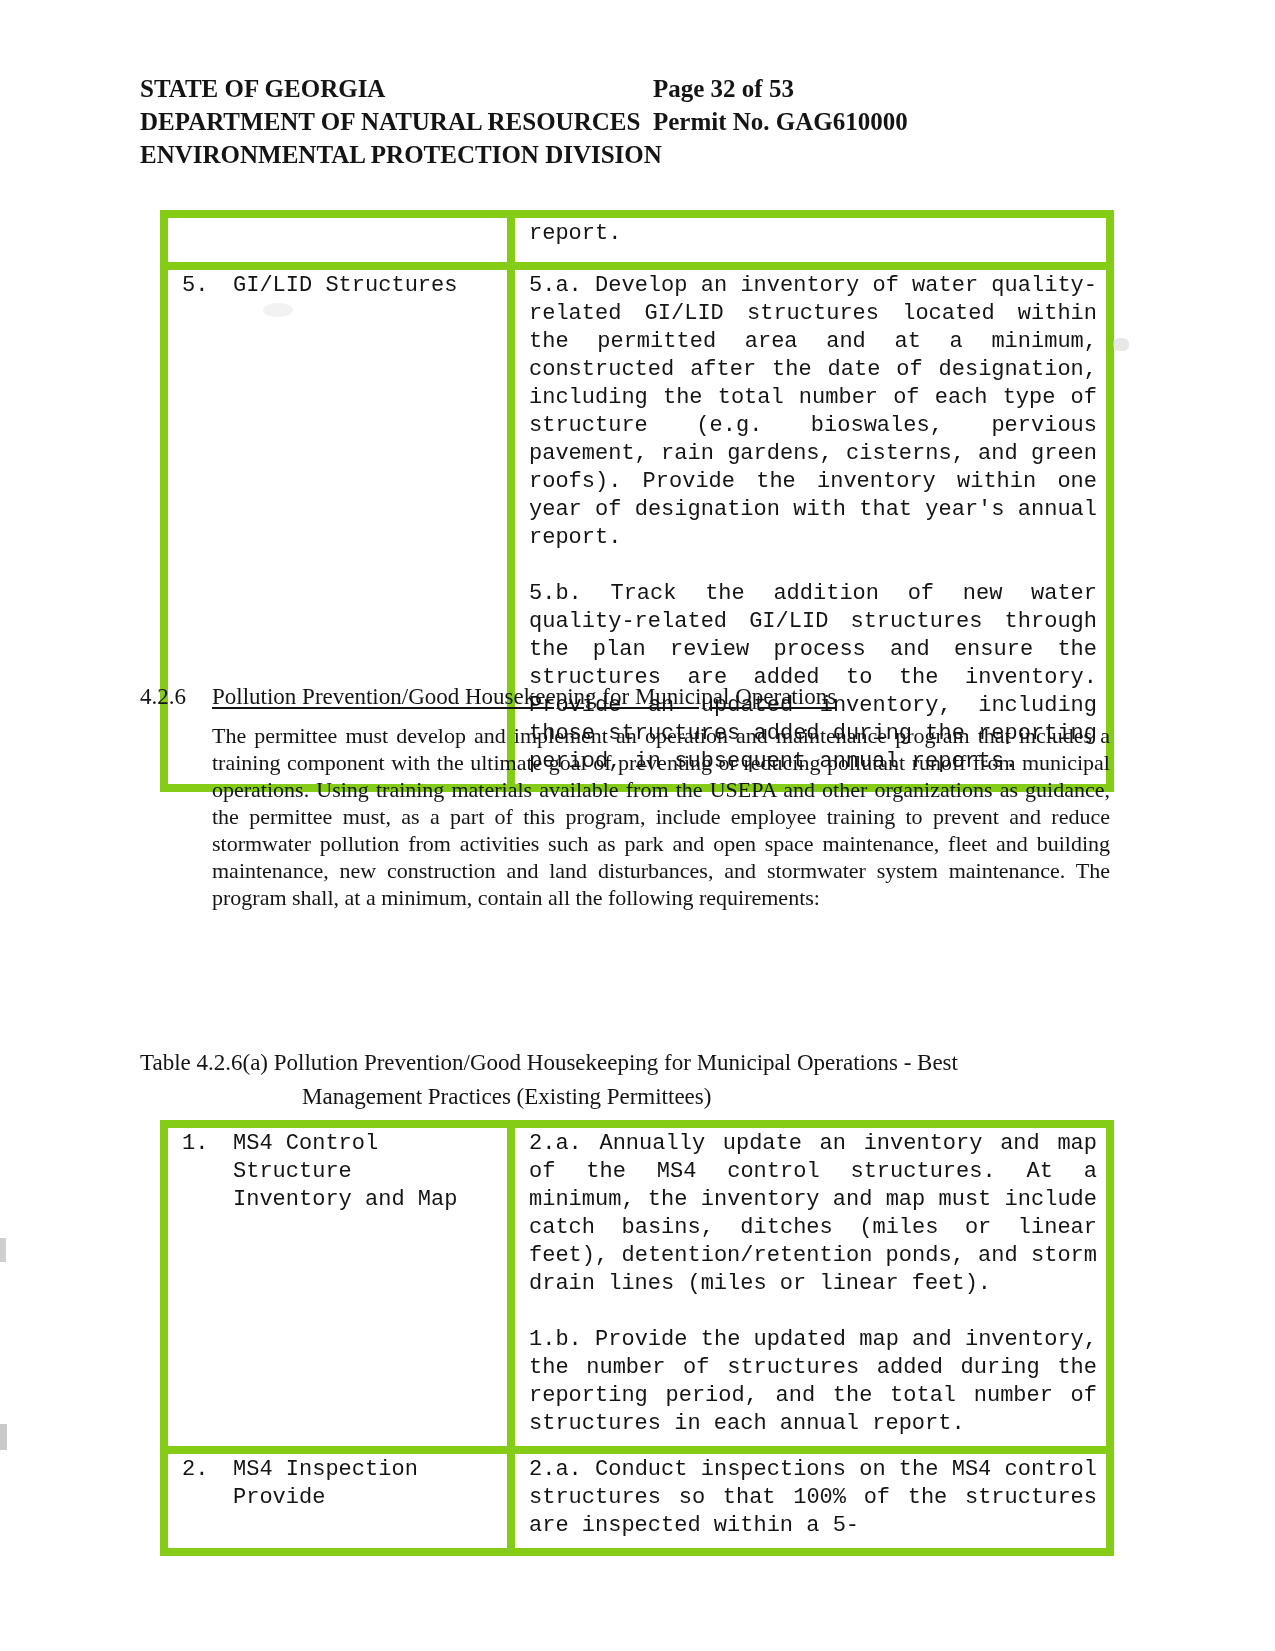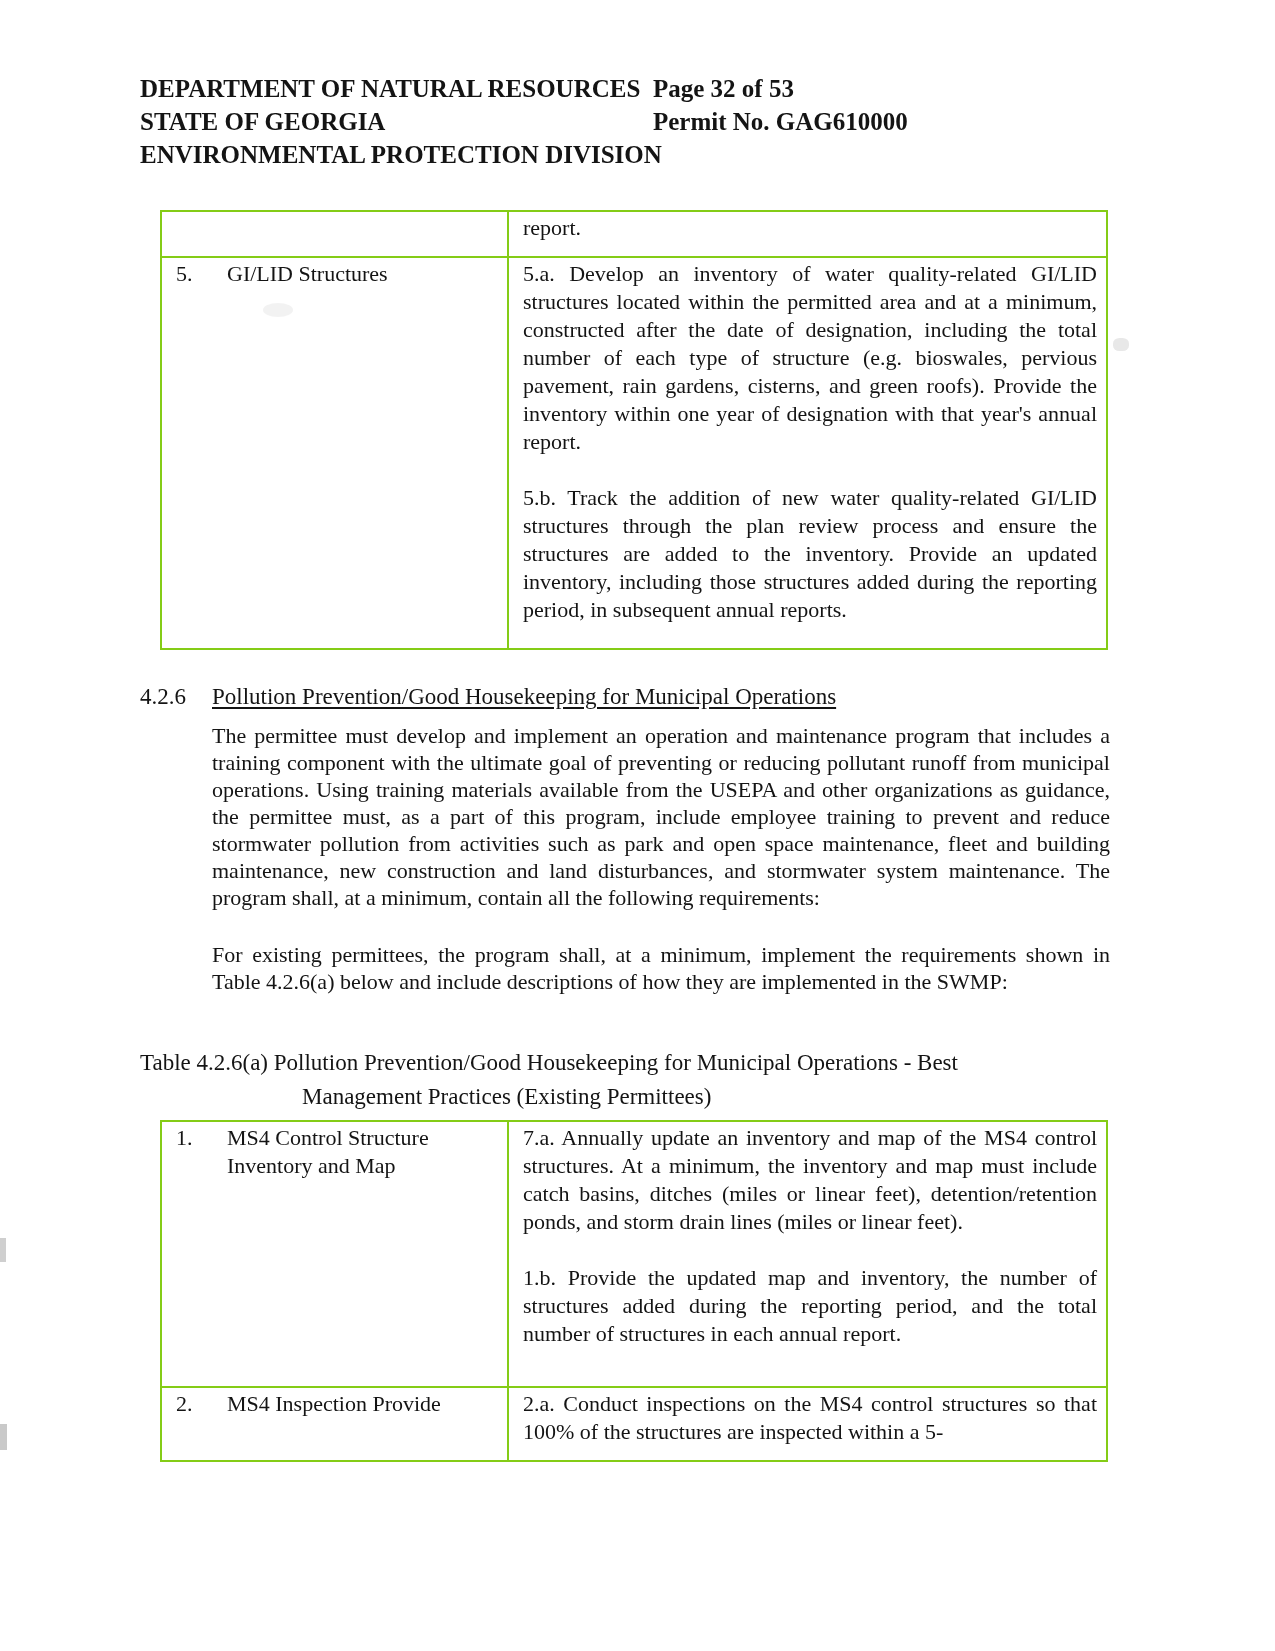--- a/index.html
+++ b/index.html
@@ -20,22 +20,23 @@
     font-weight:bold;font-size:25px;line-height:33px;white-space:nowrap;
   }
 
   
   table.doc{
     position:absolute;left:160px;width:946px;
     border-collapse:collapse;table-layout:fixed;
     font-size:22px;line-height:28px;
   }
   table.doc td{
-    border:2px solid #84cc16;vertical-align:top;
+    border:8px solid #84cc16;vertical-align:top;
     padding:2px 9px 8px 14px;
+    font-family:Liberation Mono, monospace;
   }
   col.c1{width:347px;}
   col.c2{width:599px;}
   td.goal{padding:2px 9px 6px 12px;}
   td.goal p{margin:0;text-align:justify;}
   td.goal p.gap{margin-top:28px;}
   .tbl1{top:210px;}
   .tbl1 tr.row-cont td{height:34px;}
   .tbl1 tr.row-main td{height:380px;}
   .tbl2{top:1120px;}
@@ -72,22 +73,22 @@
   .art2{left:0;top:1424px;width:7px;height:26px;background:#c9c9c9;}
   .art3{left:1113px;top:338px;width:16px;height:13px;background:#d8d8d8;opacity:.6;border-radius:40%;}
   .art4{left:263px;top:303px;width:30px;height:14px;background:#e7e7e7;opacity:.55;border-radius:50%;}
 </style>
 </head>
 <body>
 
 <div class="page">
 
   <div class="h-left">
+    <div>STATE OF GEORGIA</div>
     <div>DEPARTMENT OF NATURAL RESOURCES</div>
-    <div>STATE OF GEORGIA</div>
     <div>ENVIRONMENTAL PROTECTION DIVISION</div>
   </div>
   <div class="h-right">
     <div>Page 32 of 53</div>
     <div>Permit No. GAG610000</div>
   </div>
 
   <table class="doc tbl1">
     <colgroup>
         <col class="c1">
@@ -116,21 +117,20 @@
       </tr>
     </tbody>
   </table>
 
   <div class="section">
     <div class="sec-head">
       <span class="sec-num">4.2.6</span>
       <span class="sec-title">Pollution Prevention/Good Housekeeping for Municipal Operations</span>
     </div>
     <p class="body">The permittee must develop and implement an operation and maintenance program that includes a training component with the ultimate goal of preventing or reducing pollutant runoff from municipal operations. Using training materials available from the USEPA and other organizations as guidance, the permittee must, as a part of this program, include employee training to prevent and reduce stormwater pollution from activities such as park and open space maintenance, fleet and building maintenance, new construction and land disturbances, and stormwater system maintenance. The program shall, at a minimum, contain all the following requirements:</p>
-    <p class="body second">For existing permittees, the program shall, at a minimum, implement the requirements shown in Table 4.2.6(a) below and include descriptions of how they are implemented in the SWMP:</p>
   </div>
 
   <div class="caption">
     <div>Table 4.2.6(a) Pollution Prevention/Good Housekeeping for Municipal Operations - Best</div>
     <div class="cap2">Management Practices (Existing Permittees)</div>
   </div>
 
   <table class="doc tbl2">
     <colgroup>
         <col class="c1">
@@ -141,21 +141,21 @@
         <td>
           <div class="bmp-item">
             <span class="bmp-num">1.</span>
             <span class="bmp-lines">
               <div>MS4 Control Structure</div>
               <div>Inventory and Map</div>
             </span>
           </div>
         </td>
         <td class="goal">
-          <p>7.a. Annually update an inventory and map of the MS4 control structures. At a minimum, the inventory and map must include catch basins, ditches (miles or linear feet), detention/retention ponds, and storm drain lines (miles or linear feet).</p>
+          <p>2.a. Annually update an inventory and map of the MS4 control structures. At a minimum, the inventory and map must include catch basins, ditches (miles or linear feet), detention/retention ponds, and storm drain lines (miles or linear feet).</p>
           <p class="gap">1.b. Provide the updated map and inventory, the number of structures added during the reporting period, and the total number of structures in each annual report.</p>
         </td>
       </tr>
       <tr class="r2">
         <td>
           <div class="bmp-item">
             <span class="bmp-num">2.</span>
             <span class="bmp-lines">
               <div>MS4 Inspection Provide</div>
             </span>

